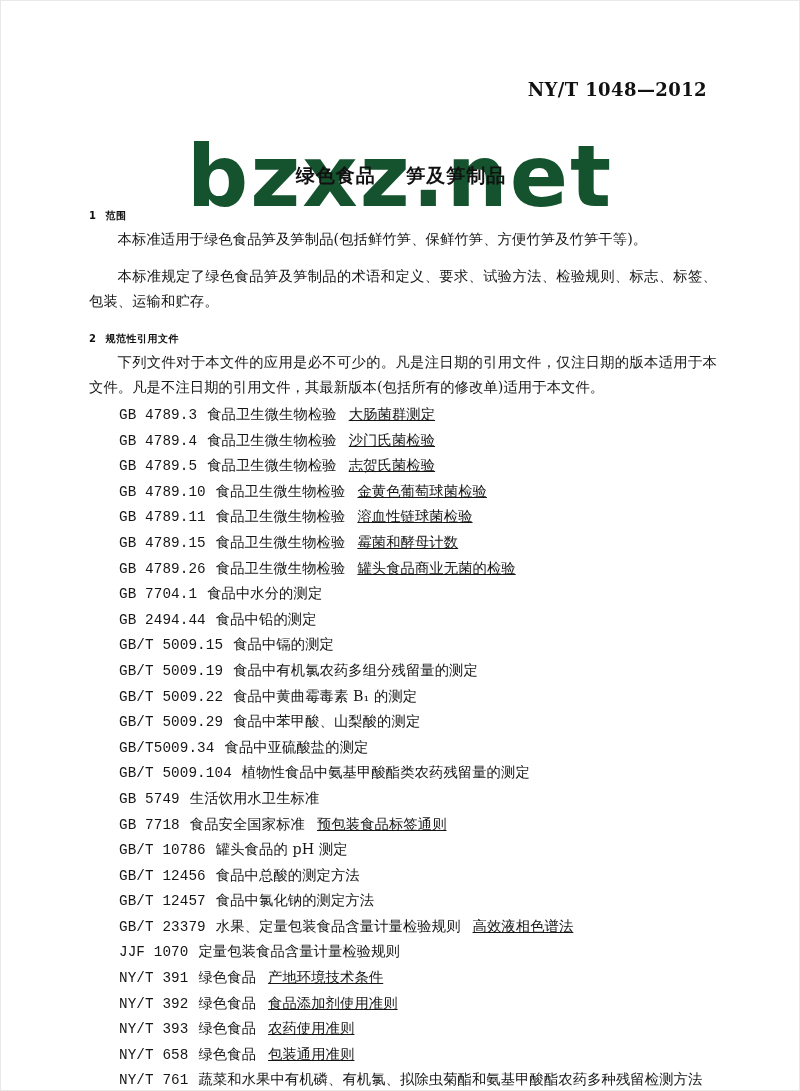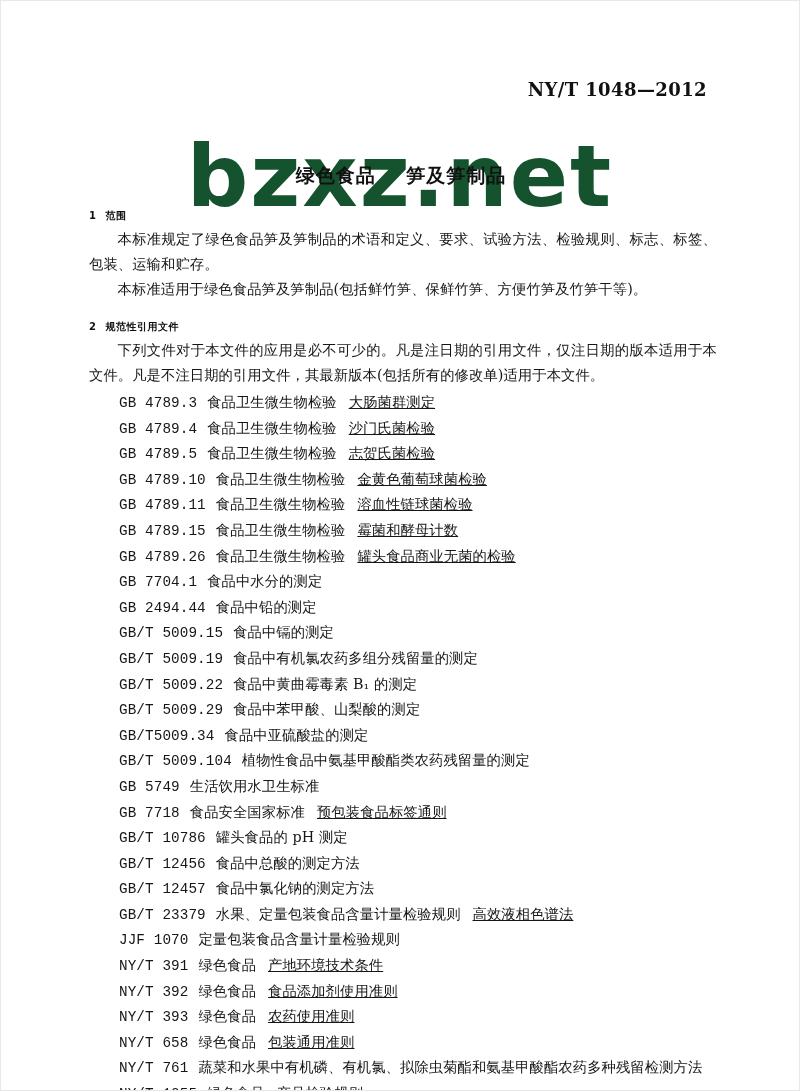--- a/index.html
+++ b/index.html
@@ -145,22 +145,22 @@
 
     <div class="doc-header">
       <span class="std-code">NY/T 1048—2012</span>
     </div>
 
     <div class="doc-title">绿色食品    笋及笋制品</div>
 
     <div class="body-block">
 
       <div class="sec-heading"><span class="num">1</span><span>范围</span></div>
+      <p class="para gap-after-para">本标准适用于绿色食品笋及笋制品(包括鲜竹笋、保鲜竹笋、方便竹笋及竹笋干等)。</p>
       <p class="para">本标准规定了绿色食品笋及笋制品的术语和定义、要求、试验方法、检验规则、标志、标签、包装、运输和贮存。</p>
-      <p class="para gap-after-para">本标准适用于绿色食品笋及笋制品(包括鲜竹笋、保鲜竹笋、方便竹笋及竹笋干等)。</p>
 
       <div class="sec-heading gap-before-sec"><span class="num">2</span><span>规范性引用文件</span></div>
       <p class="para">下列文件对于本文件的应用是必不可少的。凡是注日期的引用文件，仅注日期的版本适用于本文件。凡是不注日期的引用文件，其最新版本(包括所有的修改单)适用于本文件。</p>
 
       <ul class="ref-list" id="ref-list">
           <li class="ref-item"><span class="ref-code">GB 4789.3</span><span class="ref-title">食品卫生微生物检验</span><span class="ref-sub">大肠菌群测定</span></li>
           <li class="ref-item"><span class="ref-code">GB 4789.4</span><span class="ref-title">食品卫生微生物检验</span><span class="ref-sub">沙门氏菌检验</span></li>
           <li class="ref-item"><span class="ref-code">GB 4789.5</span><span class="ref-title">食品卫生微生物检验</span><span class="ref-sub">志贺氏菌检验</span></li>
           <li class="ref-item"><span class="ref-code">GB 4789.10</span><span class="ref-title">食品卫生微生物检验</span><span class="ref-sub">金黄色葡萄球菌检验</span></li>
           <li class="ref-item"><span class="ref-code">GB 4789.11</span><span class="ref-title">食品卫生微生物检验</span><span class="ref-sub">溶血性链球菌检验</span></li>

